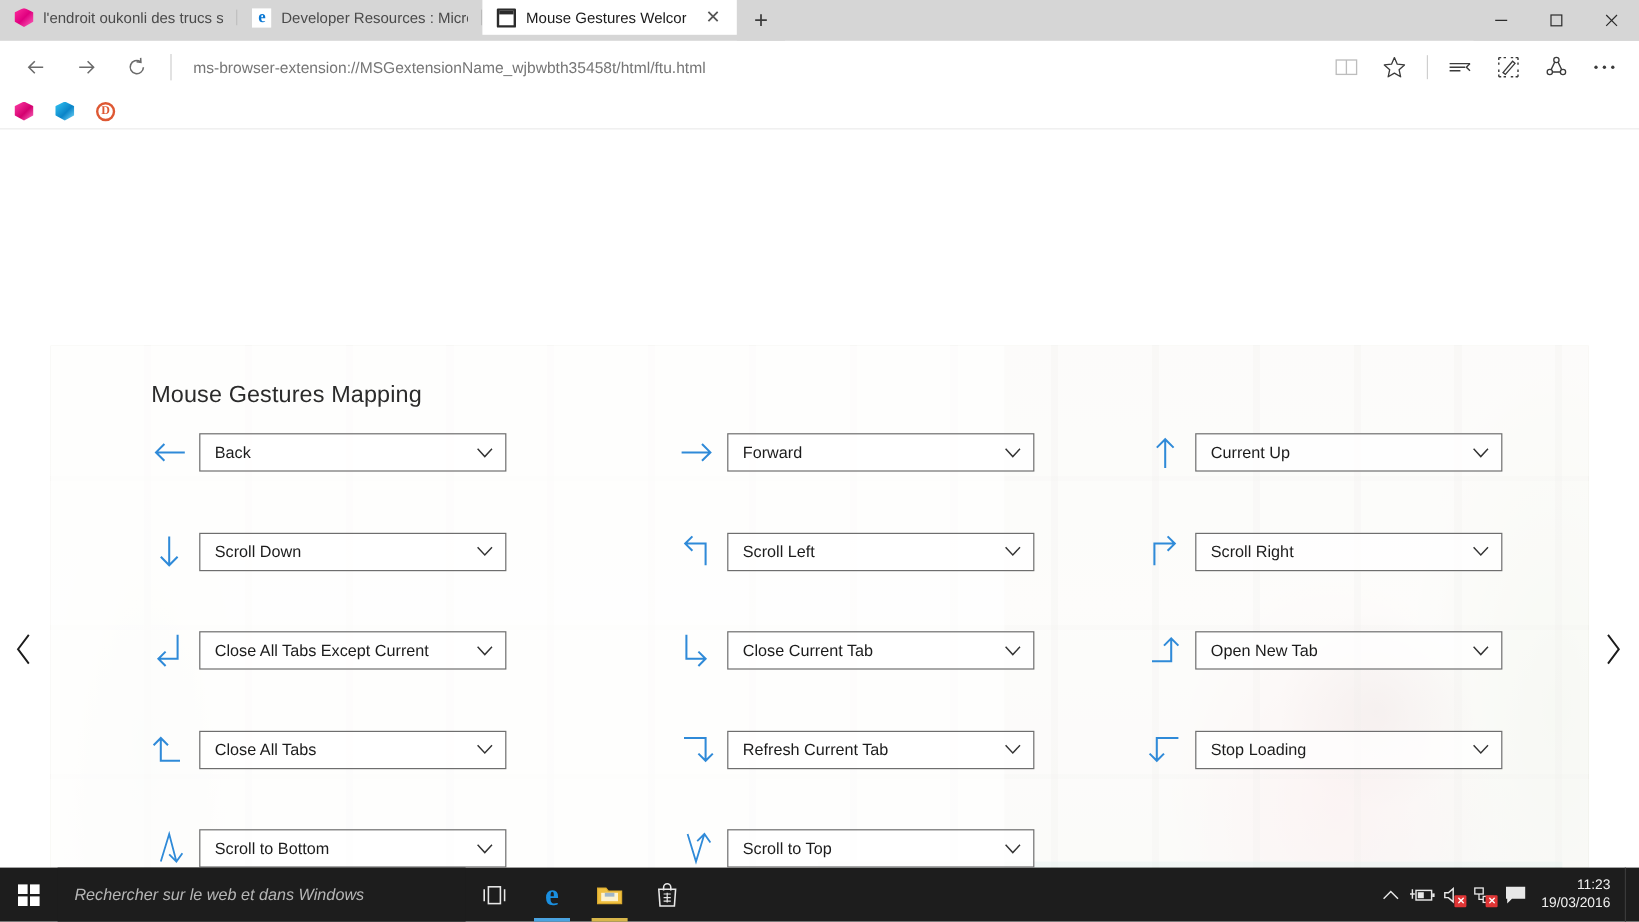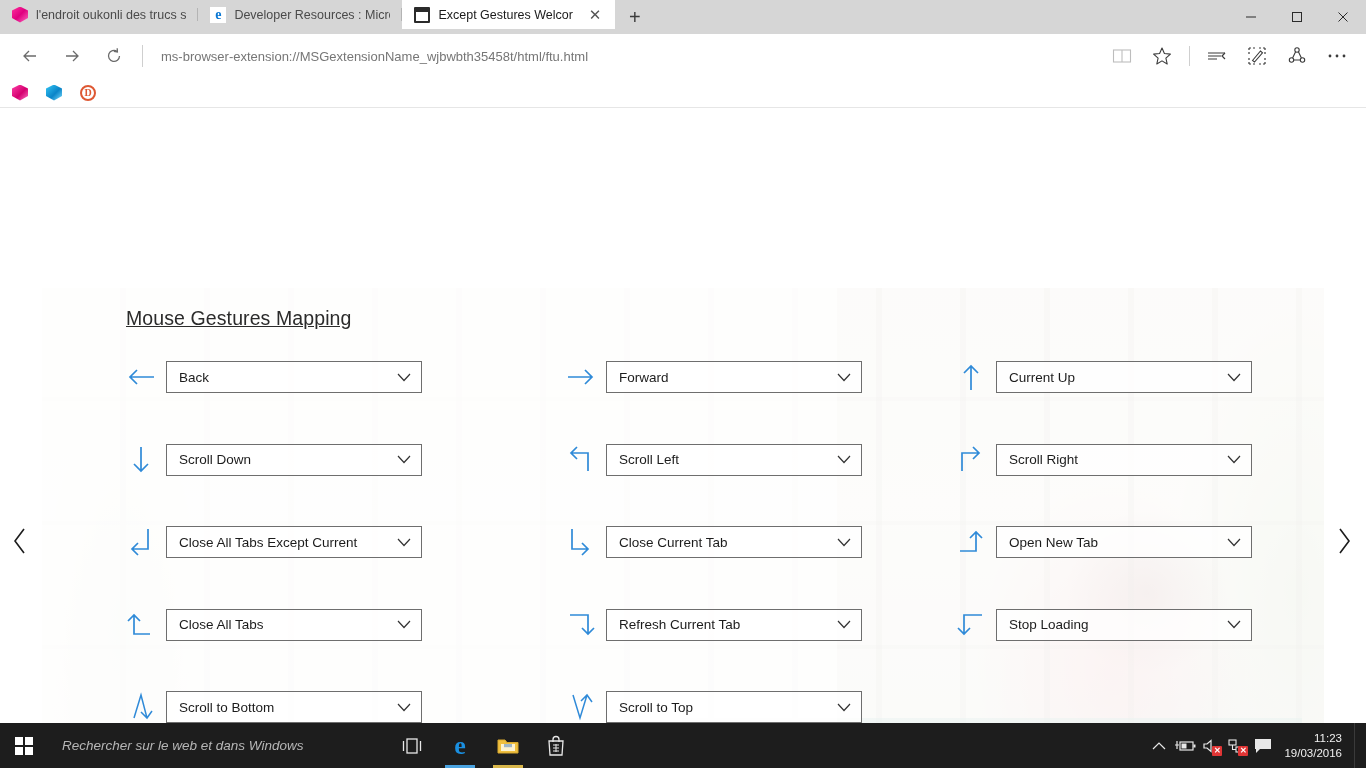--- a/index.html
+++ b/index.html
@@ -136,22 +136,22 @@
   .whitewash {
     position:absolute; inset:0; background: rgba(255,255,255,0.80);
   }
   .leftpanel {
     position:absolute; left:0; top:0; width: 795px; height:100%;
     background: rgba(255,255,255,0.62);
   }
 
   .content { position:absolute; inset:0; }
   .title {
-    position:absolute; left: 84px; top: 19px;
-    font-size: 19.5px; color:#2b2b2b; font-weight: 400; letter-spacing: 0.1px; text-decoration: underline;
+    position:absolute; left: 84px; top: 30px;
+    font-size: 19.5px; color:#2b2b2b; font-weight: 400; letter-spacing: 0.1px;
   }
 
   .grid {
     position:absolute; left: 0; top: 72px; width: 1282px;
   }
   .grow { display:flex; height: 82.5px; align-items: flex-start; }
   .gcell { display:flex; align-items:center; }
   .gcell.c1 { width: 440px; padding-left: 80px; }
   .gcell.c2 { width: 390px; padding-left: 80px; }
   .gcell.c3 { width: 390px; padding-left: 80px; }
@@ -240,21 +240,21 @@
       <span class="tab-title">l'endroit oukonli des trucs s</span>
     </div>
 
     <div class="tab inactive">
       <span class="favicon fav-edge">e</span>
       <span class="tab-title">Developer Resources : Micro</span>
     </div>
 
     <div class="tab active">
       <span class="favicon fav-win"></span>
-      <span class="tab-title">Except Gestures Welcor</span>
+      <span class="tab-title">Mouse Gestures Welcor</span>
       <span class="tab-close">✕</span>
     </div>
 
     <div class="newtab">+</div>
 
     <div class="winctl">
       <div class="wc-min">
         <svg width="12" height="12" viewBox="0 0 12 12">
             <path d="M1 6 H11" stroke="#2b2b2b" stroke-width="1"></path>
           </svg>

